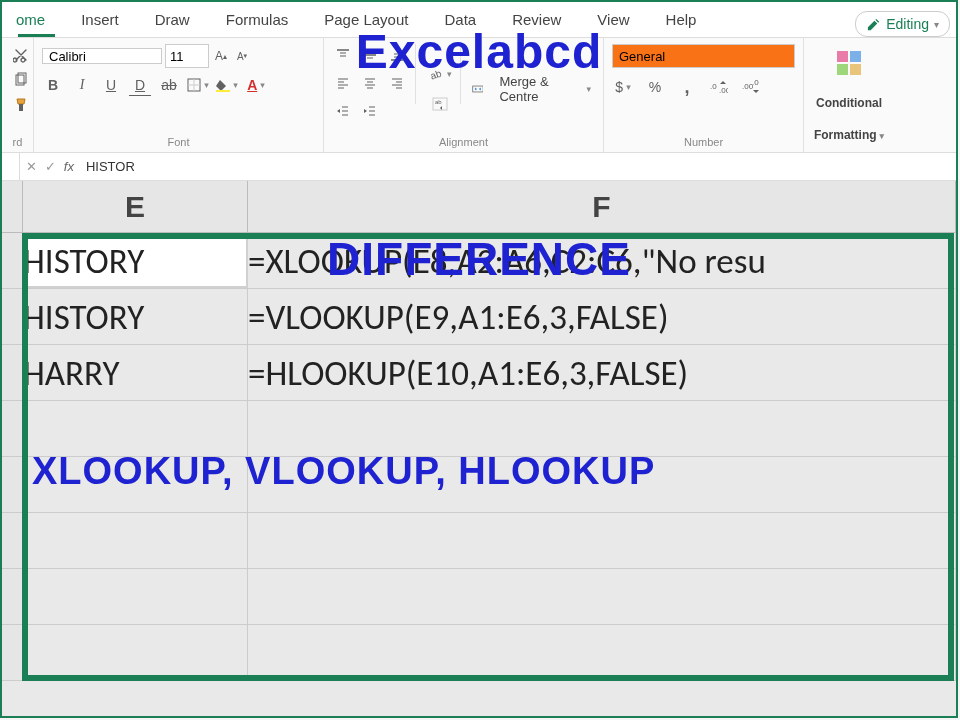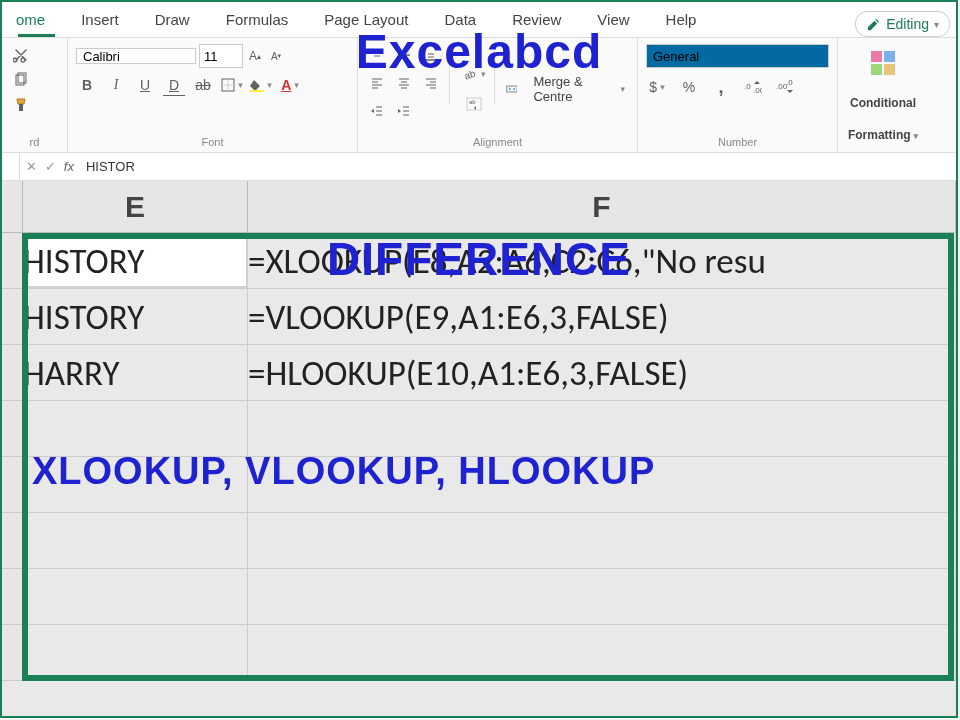--- a/index.html
+++ b/index.html
@@ -36,21 +36,21 @@
   .underline { text-decoration:underline; }
   .dunderline { text-decoration:underline; border-bottom:1px solid #616161; line-height:12px; }
   .strike { text-decoration:line-through; }
   
   .sep { width:1px; height:60px; background:#e0e0e0; margin:0 3px; }
   
   .large-btn { display:flex; flex-direction:column; align-items:center; gap:19px; padding:4px 6px; cursor:pointer;font-weight:bold; }
   .large-btn .icon-box { width:30px; height:30px; display:flex; align-items:center; justify-content:center; }
   .large-btn span { font-size:12px; color:#444; text-align:center; line-height:13px; }
   
-  .num-select { border:1px solid #ccc; height:24px; font-size:13px; padding:0 20px 0 6px; background:#0369a1; min-width:120px; }
+  .num-select { border:1px solid #ccc; height:24px; font-size:13px; padding:0 20px 0 6px; background:#f97316; min-width:120px; }
   
   
   .formula-bar { display:flex; align-items:center; height:28px; border-bottom:1px solid #ddd; background:#fff; font-size:13px; }
   .namebox { width:18px; border-right:1px solid #ddd; height:100%; }
   .fbar-btns { display:flex; gap:8px; padding:0 6px; color:#999; align-items:center; height:100%; }
   .fbar-btns span { cursor:pointer; }
   .fx { font-style:italic; color:#666; }
   .fbar-input { flex:1; padding:0 6px; color:#333; }
   
   
@@ -101,21 +101,21 @@
       <svg viewBox="0 0 16 16">
           <path fill="#1a7f55" d="M2 11l7-7 3 3-7 7H2v-3z M10 3l1-1 3 3-1 1-3-3z"></path>
         </svg>
       <span>Editing</span>
       <span style="font-size:10px;color:#888">▾</span>
     </div>
   </div>
 
   <div class="ribbon">
 
-    <div class="ribbon-group" style="width:66px">
+    <div class="ribbon-group" style="width:32px">
       <div class="ribbon-group-body">
         <div class="col">
           <div class="iconbtn">
               <svg width="16" height="16" viewBox="0 0 16 16">
                 <path stroke="#616161" fill="none" stroke-width="1.4" d="M3 3l10 10M13 3L3 13M4 13a2 2 0 100 .01M12 13a2 2 0 100 .01" stroke-linecap="round"></path>
               </svg>
             </div>
           <div class="iconbtn">
               <svg width="16" height="16" viewBox="0 0 16 16">
                 <rect x="3" y="3" width="8" height="10" fill="none" stroke="#616161"></rect>

